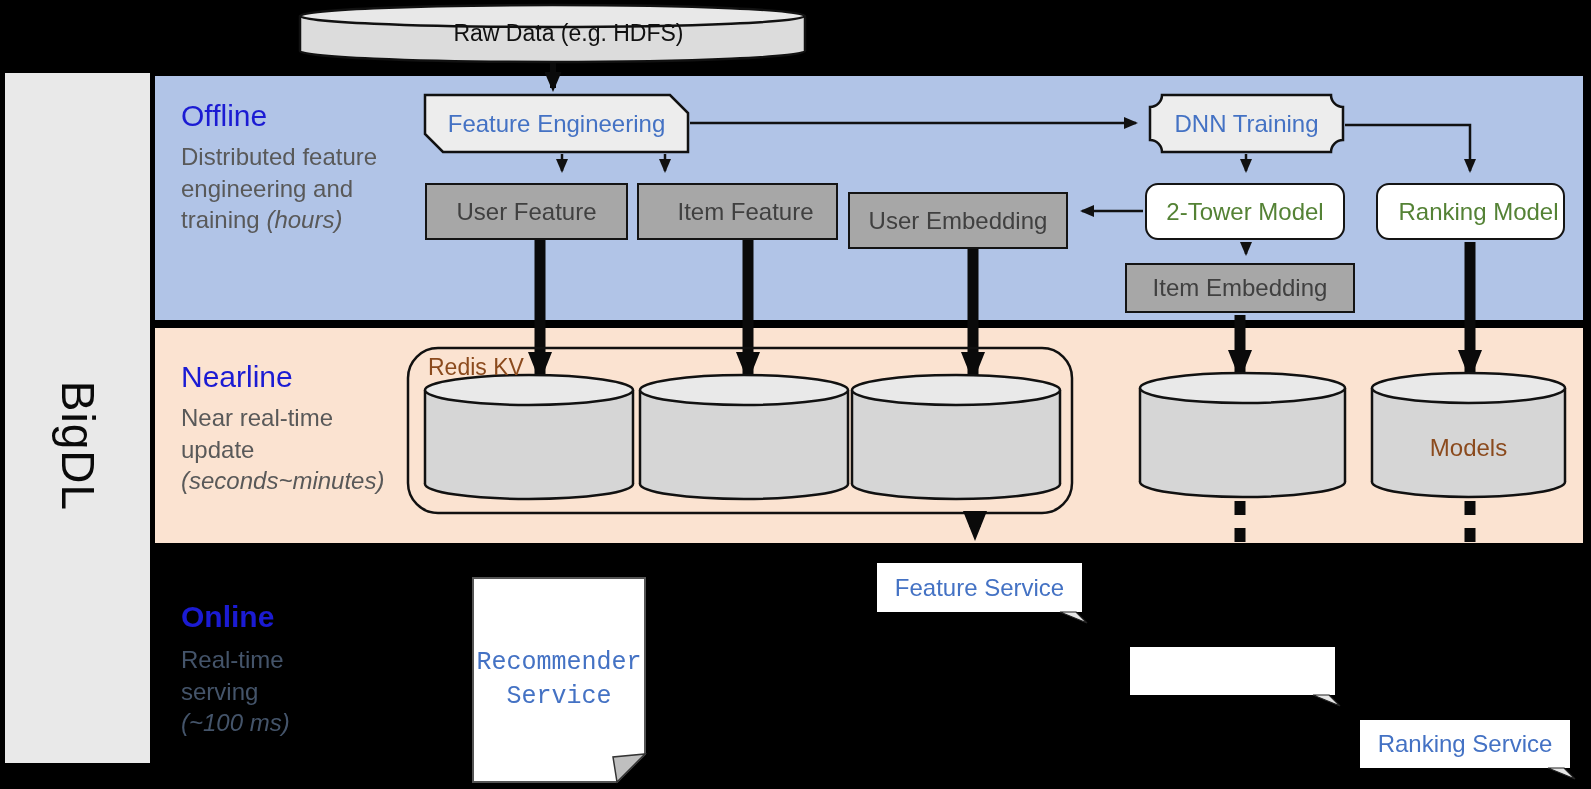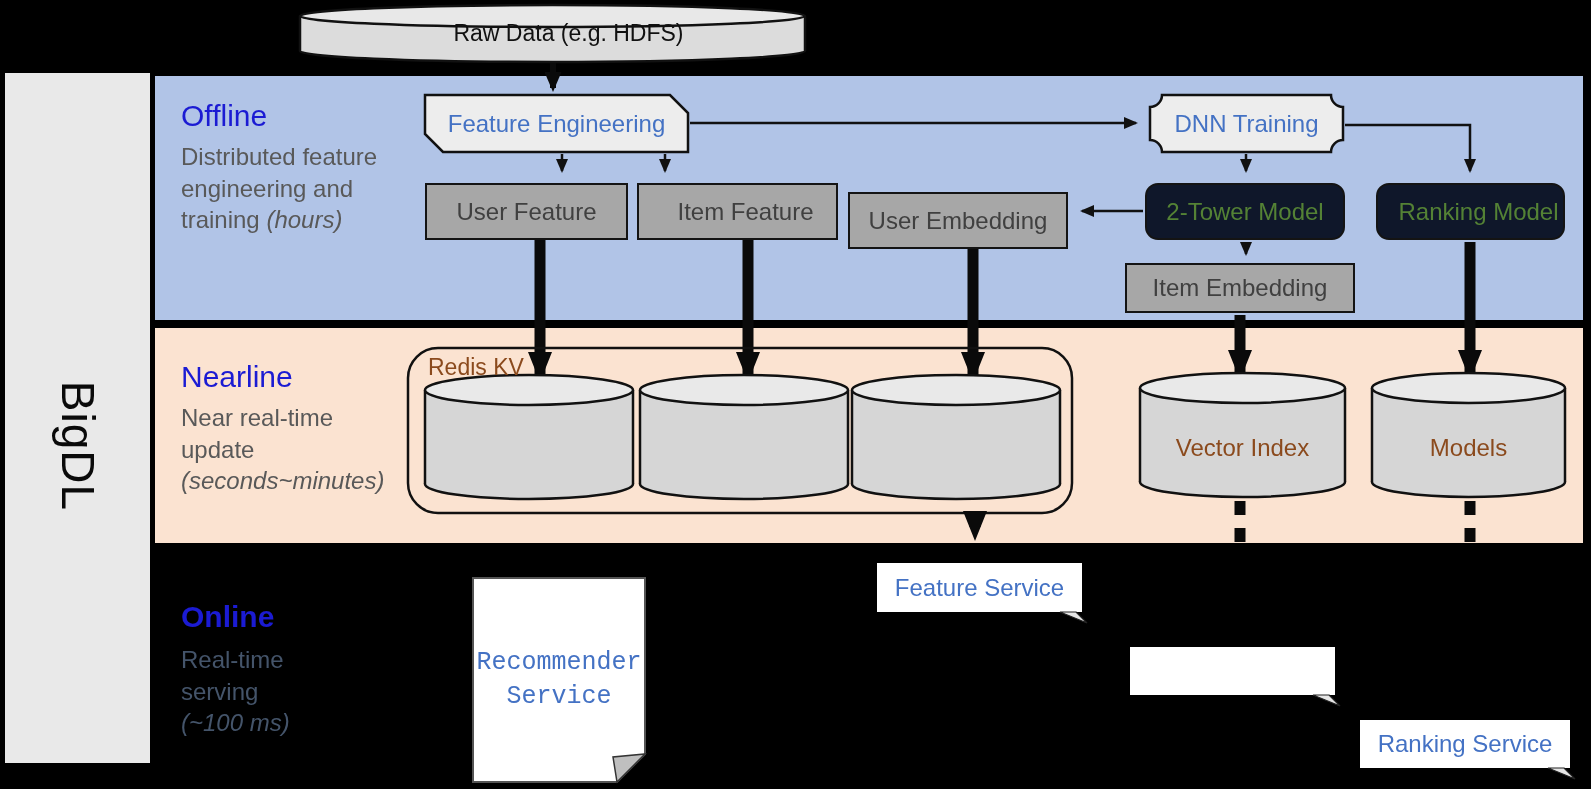--- a/index.html
+++ b/index.html
@@ -8,21 +8,21 @@
   .band{position:absolute;left:155px;width:1428px;}
   .band-offline{top:76px;height:244px;background:#b1c4e7;}
   .band-nearline{top:328px;height:215px;background:#fbe3d1;}
   .sidebar{position:absolute;left:5px;top:73px;width:145px;height:690px;background:#e9e9e9;z-index:2;}
   .sidebar span{position:absolute;left:50%;top:54%;transform:translate(-50%,-50%) rotate(90deg);
                 font-size:46px;color:#0a0a0a;letter-spacing:1px;white-space:nowrap;}
   svg.layer{position:absolute;left:0;top:0;z-index:1;}
   .box{position:absolute;box-sizing:border-box;border:2.5px solid #141414;display:flex;
        align-items:center;justify-content:center;z-index:2;font-size:24px;color:#404040;}
   .gray{background:#a7a7a7;}
-  .round{background:#0f172a;border-radius:13px;color:#548235;}
+  .round{background:#ffffff;border-radius:13px;color:#548235;}
   .lbl{position:absolute;z-index:3;display:flex;align-items:center;justify-content:center;
        text-align:center;font-size:24px;}
   .blue{color:#4472c4;}
   .brown{color:#8b4a1d;}
   .bandtitle{position:absolute;z-index:3;font-size:30px;color:#1b1bd3;}
   .banddesc{position:absolute;z-index:3;font-size:24px;color:#595959;line-height:1.32;}
   .banddesc i{text-align:right;}
   .online-desc{color:#44546a;}
   .bold{font-weight:bold;}
 </style>
@@ -159,21 +159,20 @@
     <span>2-Tower Model</span>
   </div>
   <div class="box round" style="left:1376px;top:183px;width:189px;height:57px;padding-left:16px;">
     <span>Ranking Model</span>
   </div>
 
   <div class="lbl" style="left:316px;top:16px;width:505px;height:35px;font-size:23px;color:#111;">Raw Data (e.g. HDFS)</div>
   <div class="lbl blue" style="left:425px;top:95px;width:263px;height:57px;">Feature Engineering</div>
   <div class="lbl blue" style="left:1150px;top:95px;width:193px;height:57px;">DNN Training</div>
   <div class="lbl brown" style="left:428px;top:352px;width:170px;height:30px;justify-content:flex-start;font-size:23px;">Redis KV</div>
-  <div class="lbl brown" style="left:1140px;top:420px;width:205px;height:55px;">Vector Index</div>
   <div class="lbl brown" style="left:1372px;top:420px;width:193px;height:55px;">Models</div>
   <div class="lbl blue" style="left:877px;top:563px;width:205px;height:49px;">Feature Service</div>
   <div class="lbl blue" style="left:1360px;top:720px;width:210px;height:48px;">Ranking Service</div>
   <div class="lbl blue" style="left:479px;top:600px;width:160px;height:160px;font-size:25px;line-height:1.35;font-family:Liberation Mono, monospace;">Recommender Service</div>
 
   <div class="bandtitle" style="left:181px;top:99px;">Offline</div>
   <div class="banddesc" style="left:181px;top:141px;width:205px;"><span>Distributed feature engineering and training</span> <i>(hours)</i></div>
 
   <div class="bandtitle" style="left:181px;top:360px;">Nearline</div>
   <div class="banddesc" style="left:181px;top:402px;width:230px;"><span>Near real-time update</span> <i>(seconds~minutes)</i></div>

